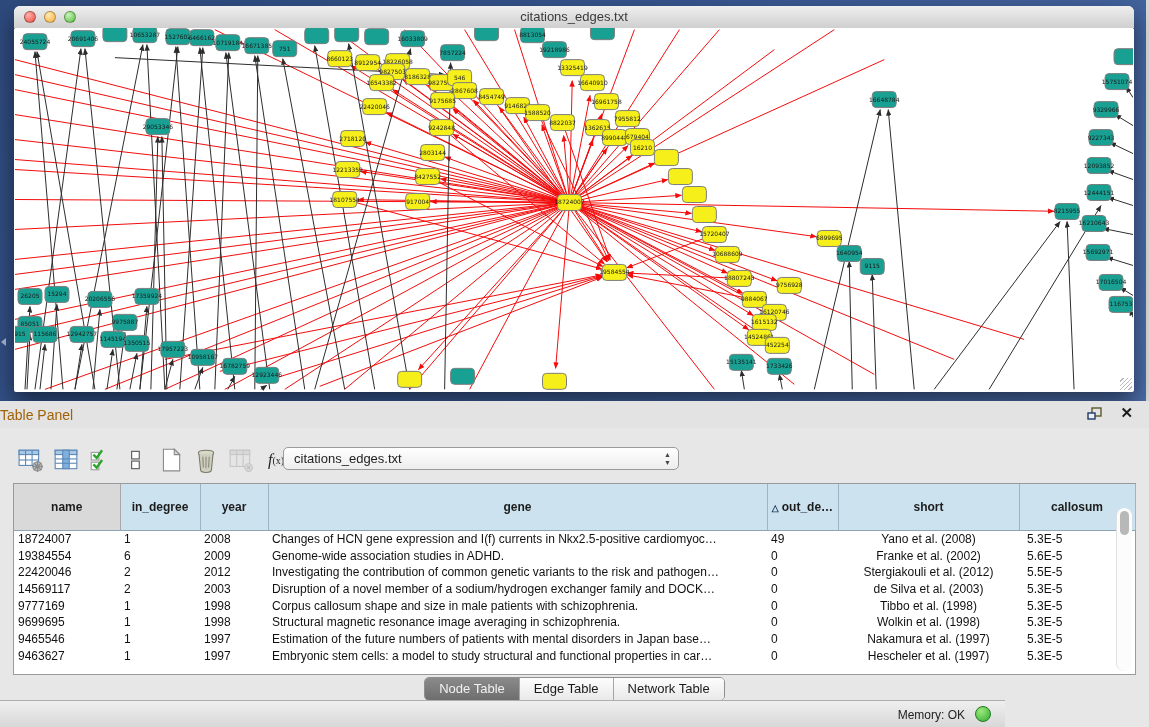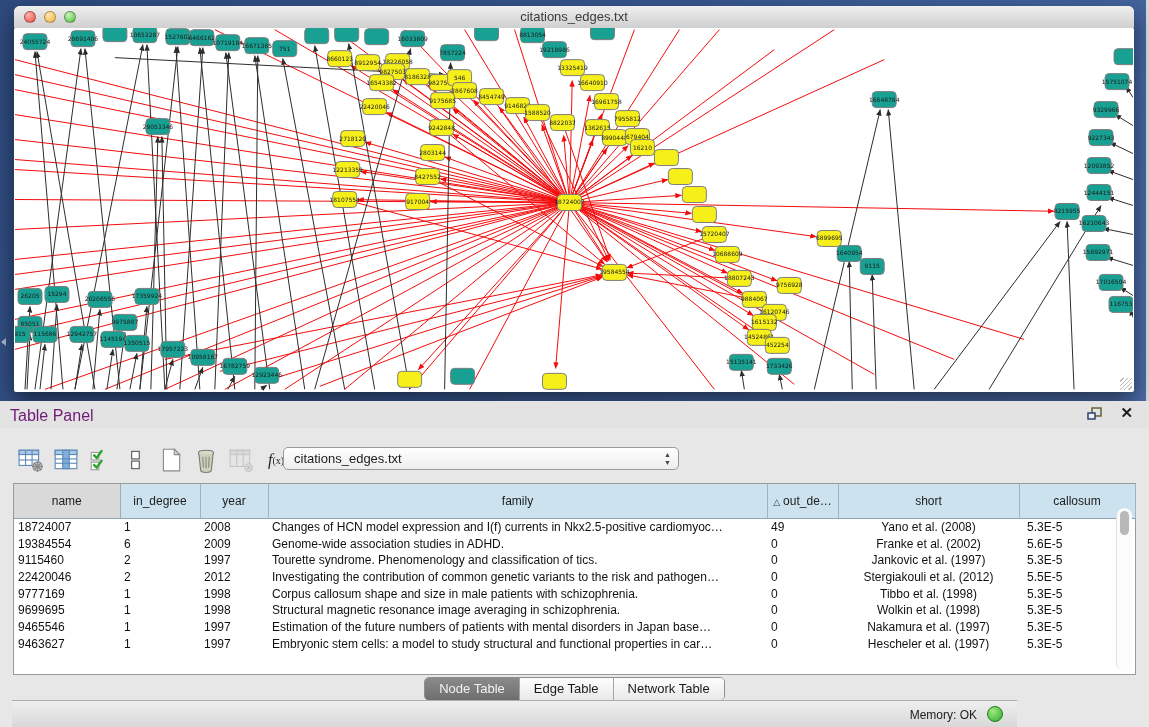--- a/index.html
+++ b/index.html
@@ -25,59 +25,59 @@
   .light.yellow{background:radial-gradient(circle at 35% 30%,#ffe9b0,#f5b03a);}
   .light.green{background:radial-gradient(circle at 35% 30%,#c9f3b6,#53bf3f);}
   .net-canvas{position:absolute;left:1px;top:22px;width:1118px;height:363px;background:#fff;overflow:hidden;}
   .net-canvas svg{display:block;}
   .resize-grip{position:absolute;right:2px;bottom:2px;width:12px;height:12px;
     background:repeating-linear-gradient(135deg,transparent 0 2px,#b9b9b9 2px 3px);}
 
   
   .table-panel{position:absolute;left:0;top:401px;width:1149px;height:299px;background:#e7e7e7;}
   .panel-header{position:absolute;left:0;top:0;width:100%;height:27px;background:#e3e3e3;}
-  .panel-title{position:absolute;left:10px;top:6px;font-size:16px;color:#701a75;}
+  .panel-title{position:absolute;left:0;top:6px;font-size:14px;color:#a16207;}
   .panel-float{position:absolute;right:46px;top:6px;width:16px;height:14px;cursor:pointer;}
   .panel-close{position:absolute;right:16px;top:3px;font-size:15px;font-weight:bold;color:#1c1c1c;cursor:pointer;}
 
   .toolbar{position:absolute;left:18px;top:44px;height:30px;display:flex;align-items:center;gap:9px;}
   .tb-icon{width:26px;height:26px;display:flex;align-items:center;justify-content:center;}
   .tb-icon.disabled{opacity:.45;}
   .fx{font-size:14px;color:#222;font-family:"Liberation Serif",serif;}
   .fx i{font-size:16px;}
   .fx .small{font-size:10px;}
   .net-select{position:absolute;left:283px;top:46px;width:396px;height:23px;box-sizing:border-box;
     border:1px solid #9a9a9a;border-radius:5px;background:linear-gradient(#ffffff,#ededed);
     font-size:13px;color:#222;line-height:21px;padding-left:10px;}
   .net-select .steppers{position:absolute;right:7px;top:3px;font-size:7px;line-height:8px;color:#444;text-align:center;}
 
   .tbl-wrap{position:absolute;left:13px;top:82px;width:1123px;height:192px;
     border:1px solid #9a9a9a;background:#fff;box-sizing:border-box;}
   table.data{border-collapse:collapse;table-layout:fixed;width:1121px;font-size:12px;color:#111;}
   table.data th{height:20px;background:#cde2ef;border-right:1px solid #9fb4c2;border-bottom:1px solid #8fa5b4;
-    font-weight:normal;font-size:12px;color:#1c1c1c;text-align:center;overflow:hidden;white-space:nowrap;padding:10px 2px;box-sizing:border-box;}
+    font-weight:bold;font-size:12px;color:#1c1c1c;text-align:center;overflow:hidden;white-space:nowrap;padding:16px 2px;box-sizing:border-box;}
   table.data th:first-child{background:#d9d9d9;border-right:1px solid #a8a8a8;}
   table.data td{height:16.7px;padding:0 4px;overflow:hidden;white-space:nowrap;text-overflow:ellipsis;box-sizing:border-box;}
   table.data td.c-short{text-align:center;}
   table.data td.c-page{padding-left:8px;}
   .sort-glyph{font-size:9px;color:#173a57;margin-right:3px;}
   .vscroll{position:absolute;right:3px;top:24px;width:15px;height:163px;background:#fcfcfc;
     border-left:1px solid #e0e0e0;border-radius:8px;}
   .vthumb{position:absolute;left:2.5px;top:3px;width:9px;height:24px;background:#b8b8b8;border-radius:5px;}
 
   .tabs{position:absolute;left:0;top:276px;width:100%;display:flex;justify-content:center;}
   .seg{display:flex;border:1px solid #8f8f8f;border-radius:5px;overflow:hidden;
     box-shadow:0 1px 0 rgba(255,255,255,.7);}
   .seg .tab{padding:3px 14px 4px;font-size:13px;background:linear-gradient(#fdfdfd,#e9e9e9);
     color:#1a1a1a;border-right:1px solid #a5a5a5;cursor:pointer;}
   .seg .tab:last-child{border-right:none;}
   .seg .tab.selected{background:linear-gradient(#8a8a8a,#6e6e6e);color:#f2f2f2;}
 
   
-  .status-bar{position:absolute;left:12px;top:700px;width:1005px;height:27px;
+  .status-bar{position:absolute;left:0;top:700px;width:1005px;height:27px;
     background:linear-gradient(#efefef,#d7d7d7);border-top:1px solid #adadad;}
   .memory{position:absolute;right:40px;top:7px;font-size:12px;color:#222;}
   .mem-dot{position:absolute;right:14px;top:5px;width:16px;height:16px;border-radius:50%;
     border:1px solid #1f7a1f;background:radial-gradient(circle at 35% 30%,#9fe87f,#2fae2f);box-sizing:border-box;}
 </style>
 </head>
 <body>
 
 <div class="network-area">
   <div class="right-sliver"></div>
@@ -535,62 +535,62 @@
         <col style="width:499px">
           <col style="width:71px">
           <col style="width:181px">
           <col style="width:116px">
       </colgroup>
       <thead>
           <tr id="tbl-head">
             <th>name</th>
             <th>in_degree</th>
             <th>year</th>
-            <th>family</th>
+            <th>gene</th>
             <th><span class="sort-glyph">△</span>out_de…</th>
             <th>short</th>
             <th>callosum</th>
           </tr>
         </thead>
       <tbody id="tbl-body">
           <tr>
             <td>18724007</td>
             <td>1</td>
             <td>2008</td>
-            <td>Changes of HCN model expression and I(f) currents in Nkx2.5-positive cardiomyoc…</td>
+            <td>Changes of HCN gene expression and I(f) currents in Nkx2.5-positive cardiomyoc…</td>
             <td>49</td>
             <td class="c-short">Yano et al. (2008)</td>
             <td class="c-page">5.3E-5</td>
           </tr>
           <tr>
             <td>19384554</td>
             <td>6</td>
             <td>2009</td>
             <td>Genome-wide association studies in ADHD.</td>
             <td>0</td>
             <td class="c-short">Franke et al. (2002)</td>
             <td class="c-page">5.6E-5</td>
           </tr>
           <tr>
-            <td>9115460</td>
-            <td>2</td>
-            <td>1997</td>
-            <td>Tourette syndrome. Phenomenology and classification of tics.</td>
-            <td>0</td>
-            <td class="c-short">Jankovic et al. (1997)</td>
-            <td class="c-page">5.3E-5</td>
-          </tr>
-          <tr>
             <td>22420046</td>
             <td>2</td>
             <td>2012</td>
             <td>Investigating the contribution of common genetic variants to the risk and pathogen…</td>
             <td>0</td>
             <td class="c-short">Stergiakouli et al. (2012)</td>
             <td class="c-page">5.5E-5</td>
+          </tr>
+          <tr>
+            <td>14569117</td>
+            <td>2</td>
+            <td>2003</td>
+            <td>Disruption of a novel member of a sodium/hydrogen exchanger family and DOCK…</td>
+            <td>0</td>
+            <td class="c-short">de Silva et al. (2003)</td>
+            <td class="c-page">5.3E-5</td>
           </tr>
           <tr>
             <td>9777169</td>
             <td>1</td>
             <td>1998</td>
             <td>Corpus callosum shape and size in male patients with schizophrenia.</td>
             <td>0</td>
             <td class="c-short">Tibbo et al. (1998)</td>
             <td class="c-page">5.3E-5</td>
           </tr>

